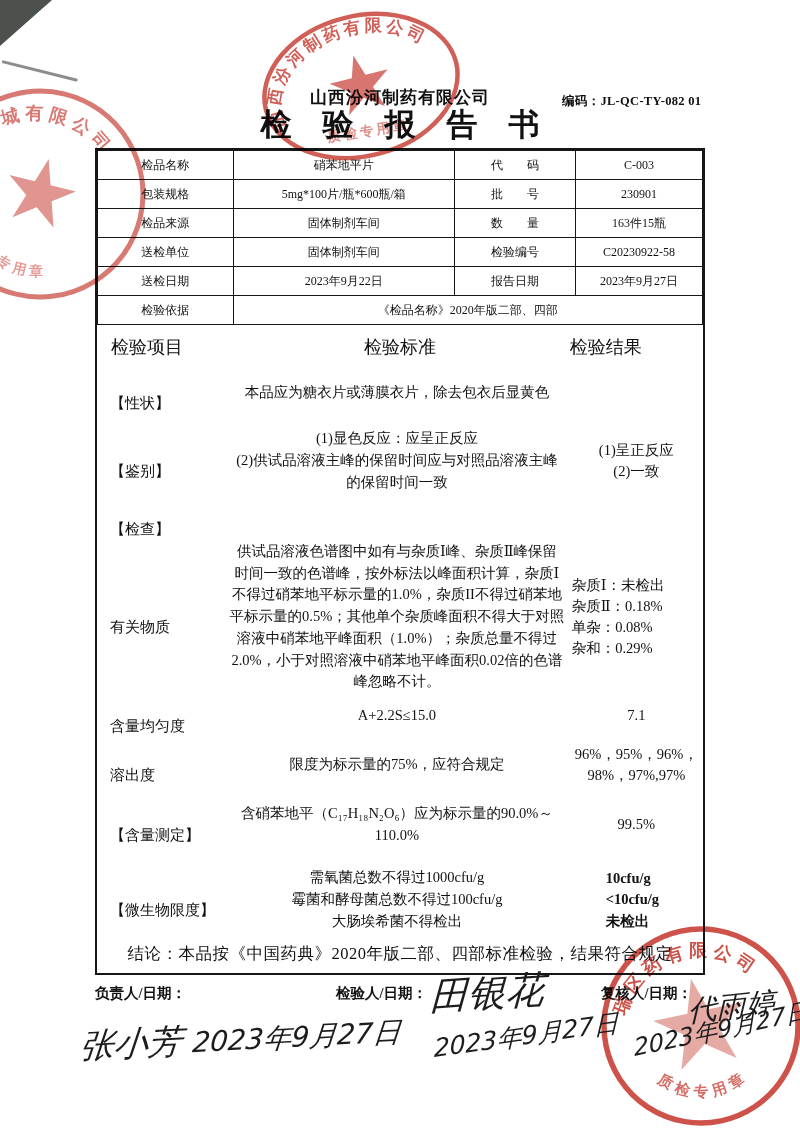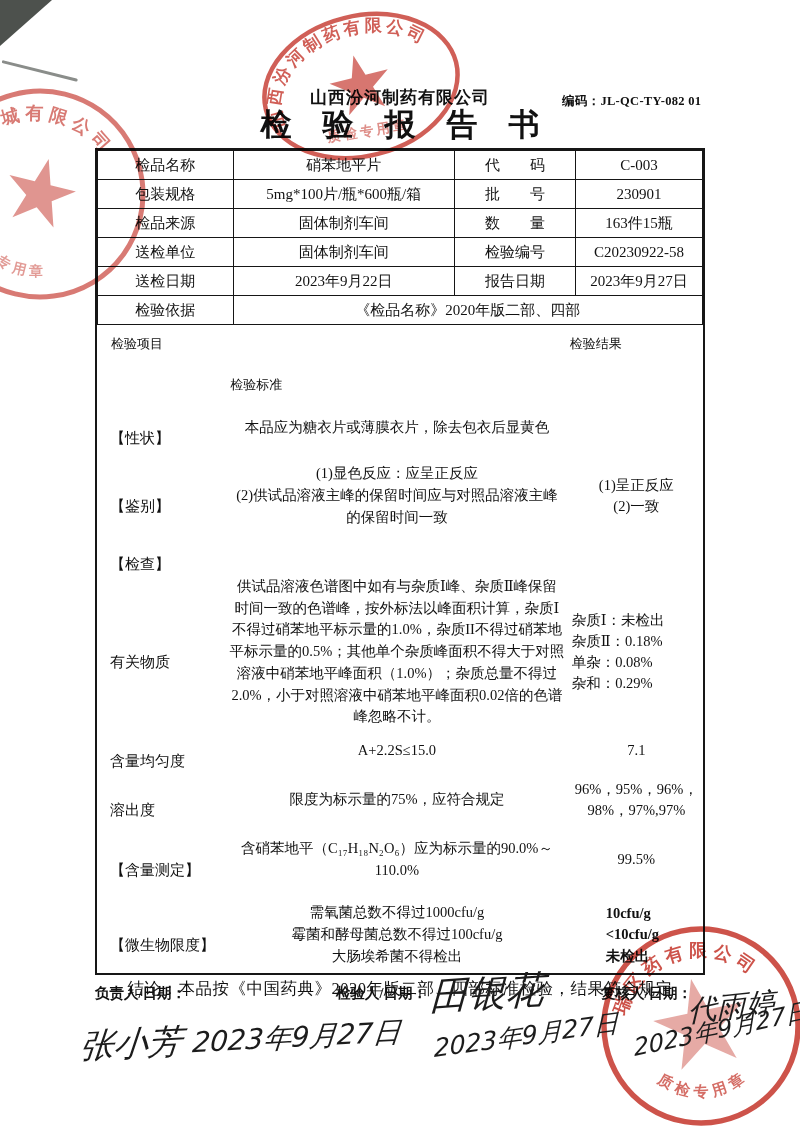--- a/index.html
+++ b/index.html
@@ -20,29 +20,29 @@
   .company{position:absolute;top:86px;left:0;width:100%;text-align:center;
     font-weight:bold;font-size:17px;letter-spacing:1px;}
   .code{position:absolute;top:93px;left:562px;font-size:12.5px;font-weight:bold;letter-spacing:.3px;}
   .title{position:absolute;top:104px;left:0;width:100%;text-align:center;
     font-weight:bold;font-size:31px;}
 
   
   .box{position:absolute;left:95px;top:148px;width:610px;height:827px;
     border:2px solid #161616;box-sizing:border-box;display:flex;flex-direction:column;}
 
-  table.info{width:100%;border-collapse:collapse;table-layout:fixed;font-size:15px;}
+  table.info{width:100%;border-collapse:collapse;table-layout:fixed;font-size:12px;}
   table.info td{border:1.5px solid #161616;height:28px;text-align:center;
     padding:0 2px;overflow:hidden;white-space:nowrap;}
 
   
   .results{flex:1;display:flex;flex-direction:column;font-size:14.5px;padding-top:8px;}
-  .rhead{display:flex;margin:2px 0 4px;font-size:13px;}
+  .rhead{display:flex;margin:2px 0 4px;font-size:18px;}
   .rhead .h0{width:22%;padding-left:14px;box-sizing:border-box;}
-  .rhead .h1{width:56%;text-align:left;margin-top:41px;}
+  .rhead .h1{width:56%;text-align:center;}
   .rhead .h2{width:22%;text-align:left;}
   .irow{display:flex;align-items:center;}
   .ci{width:21%;padding-left:13px;box-sizing:border-box;font-size:15px;margin-top:20px;}
   .cs{width:57%;text-align:center;white-space:pre-line;line-height:1.5;}
   .cr{width:22%;text-align:center;white-space:pre-line;line-height:1.45;}
   .r0{min-height:60px;}
   .r1{min-height:76px;}
   .r2{min-height:40px;}
   .r3{min-height:156px;}
   .r3 .cr{text-align:left;padding-left:2px;box-sizing:border-box;}

